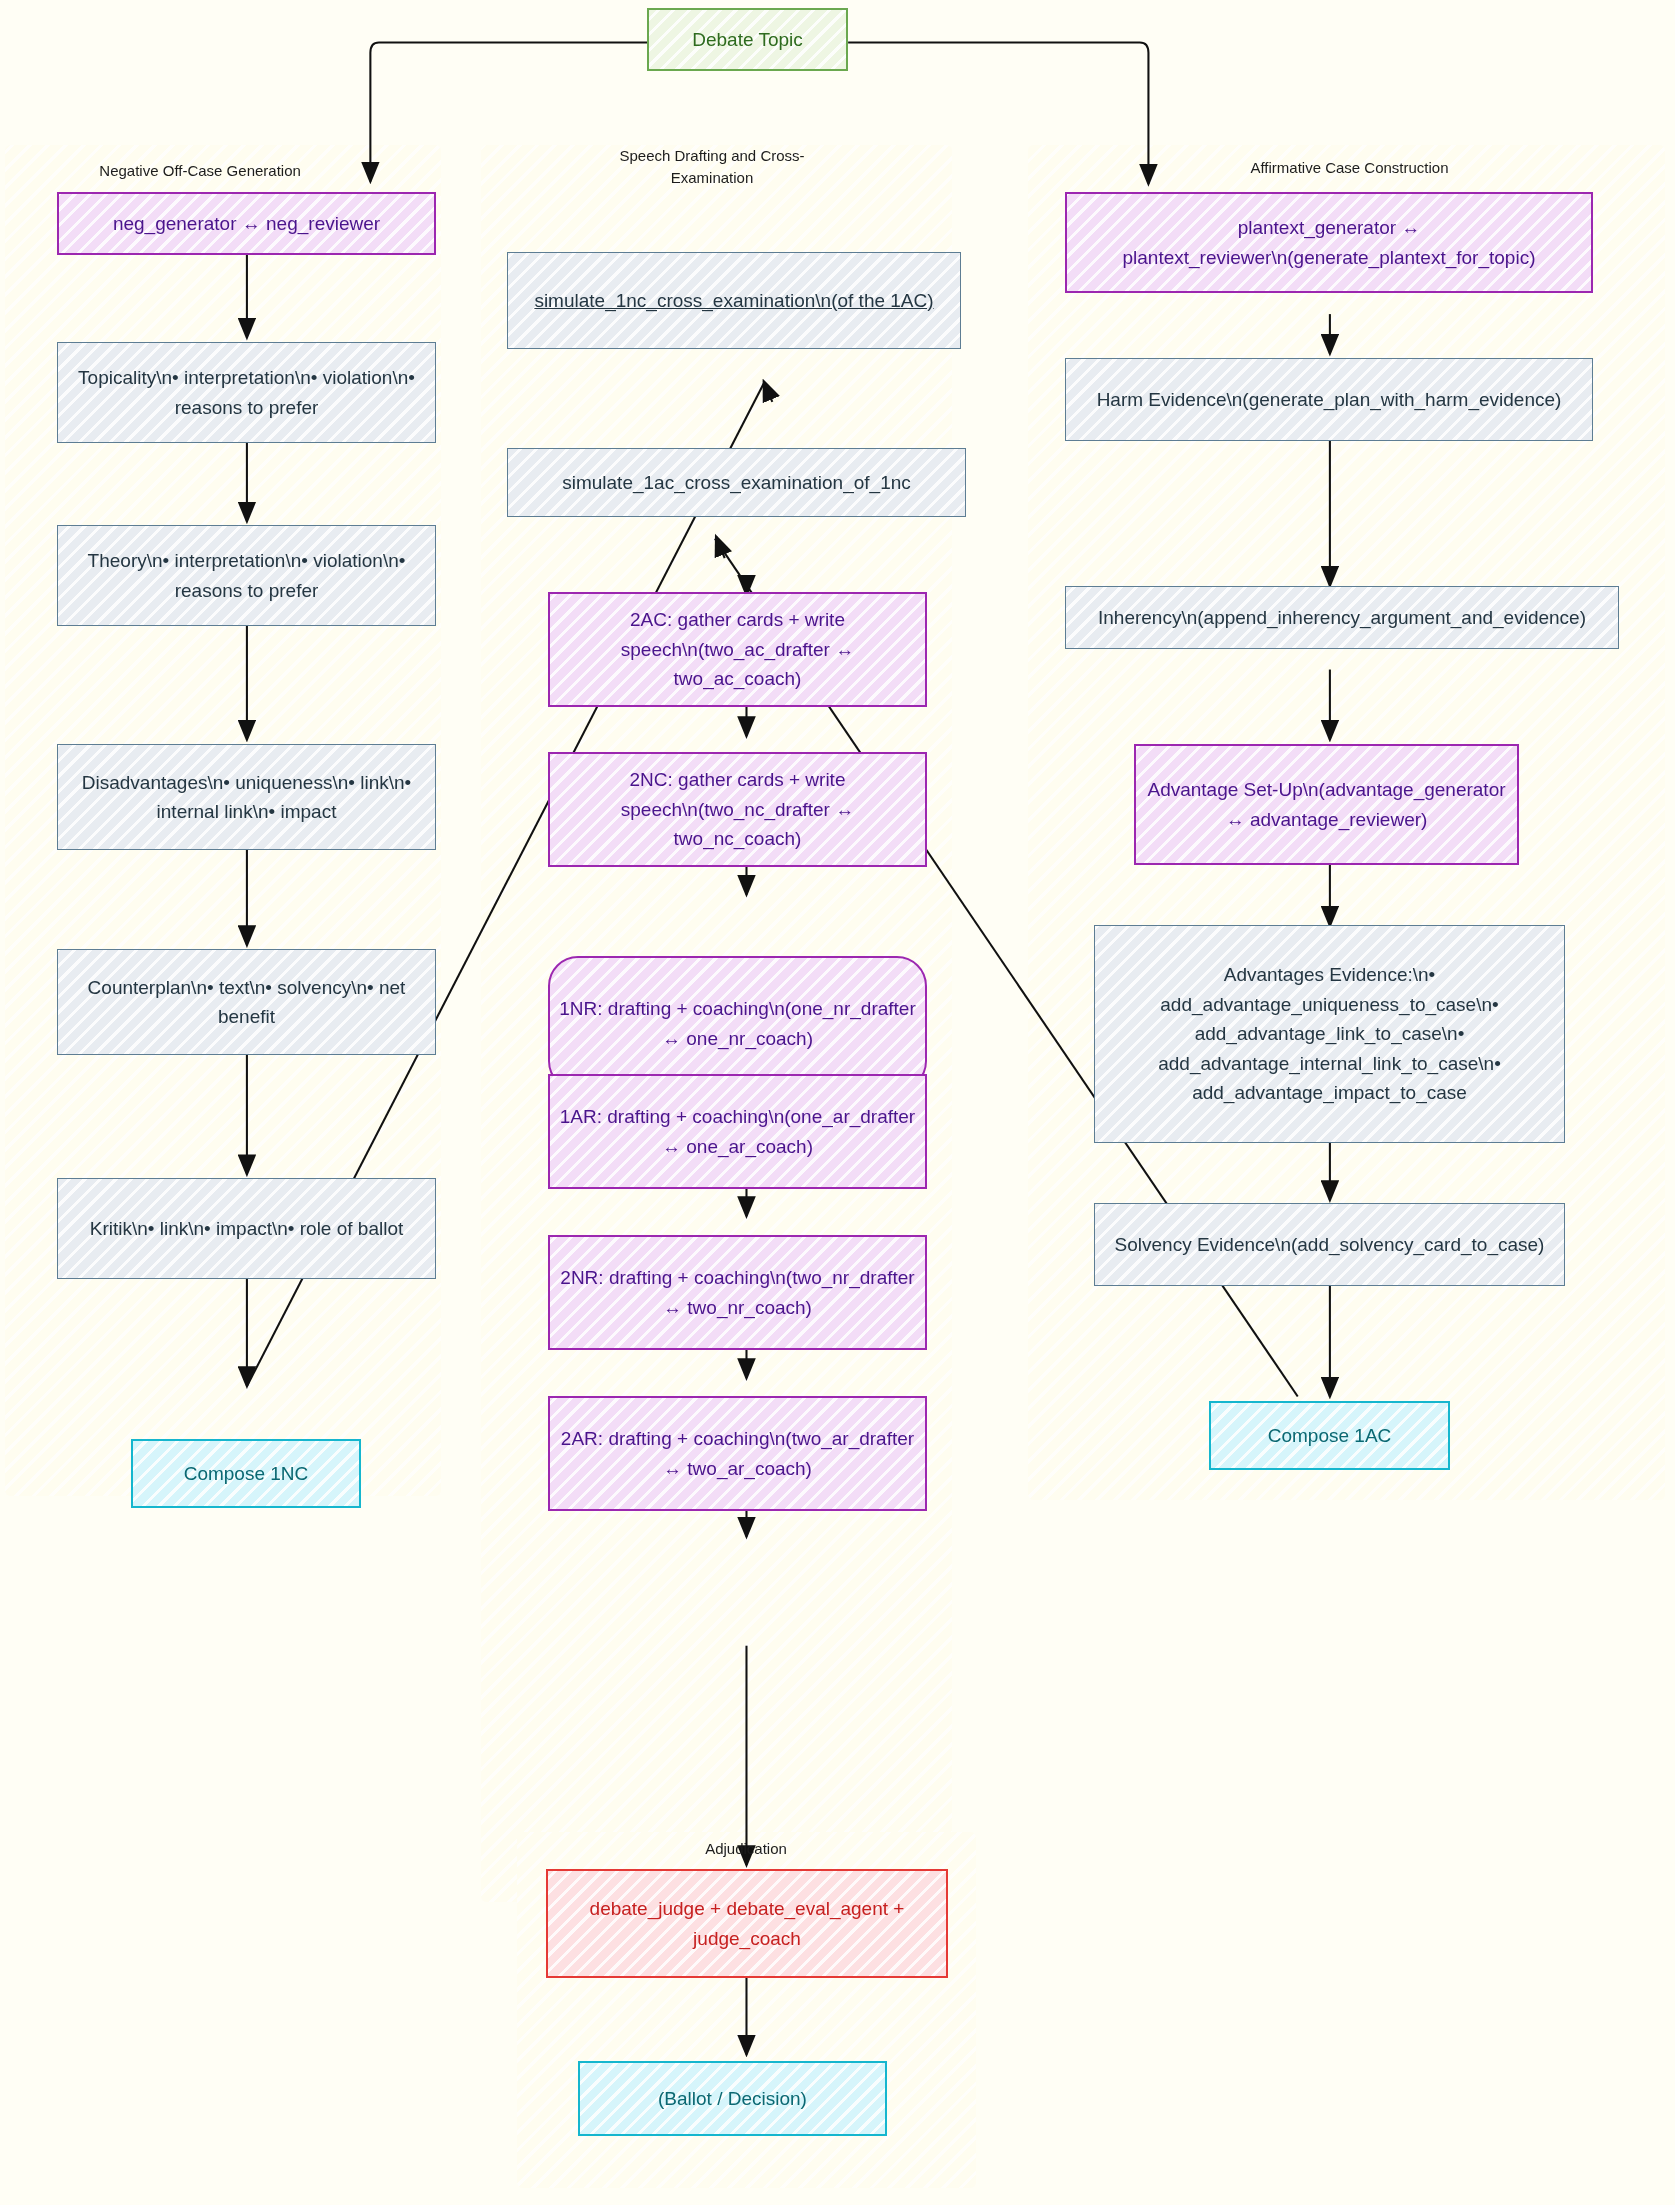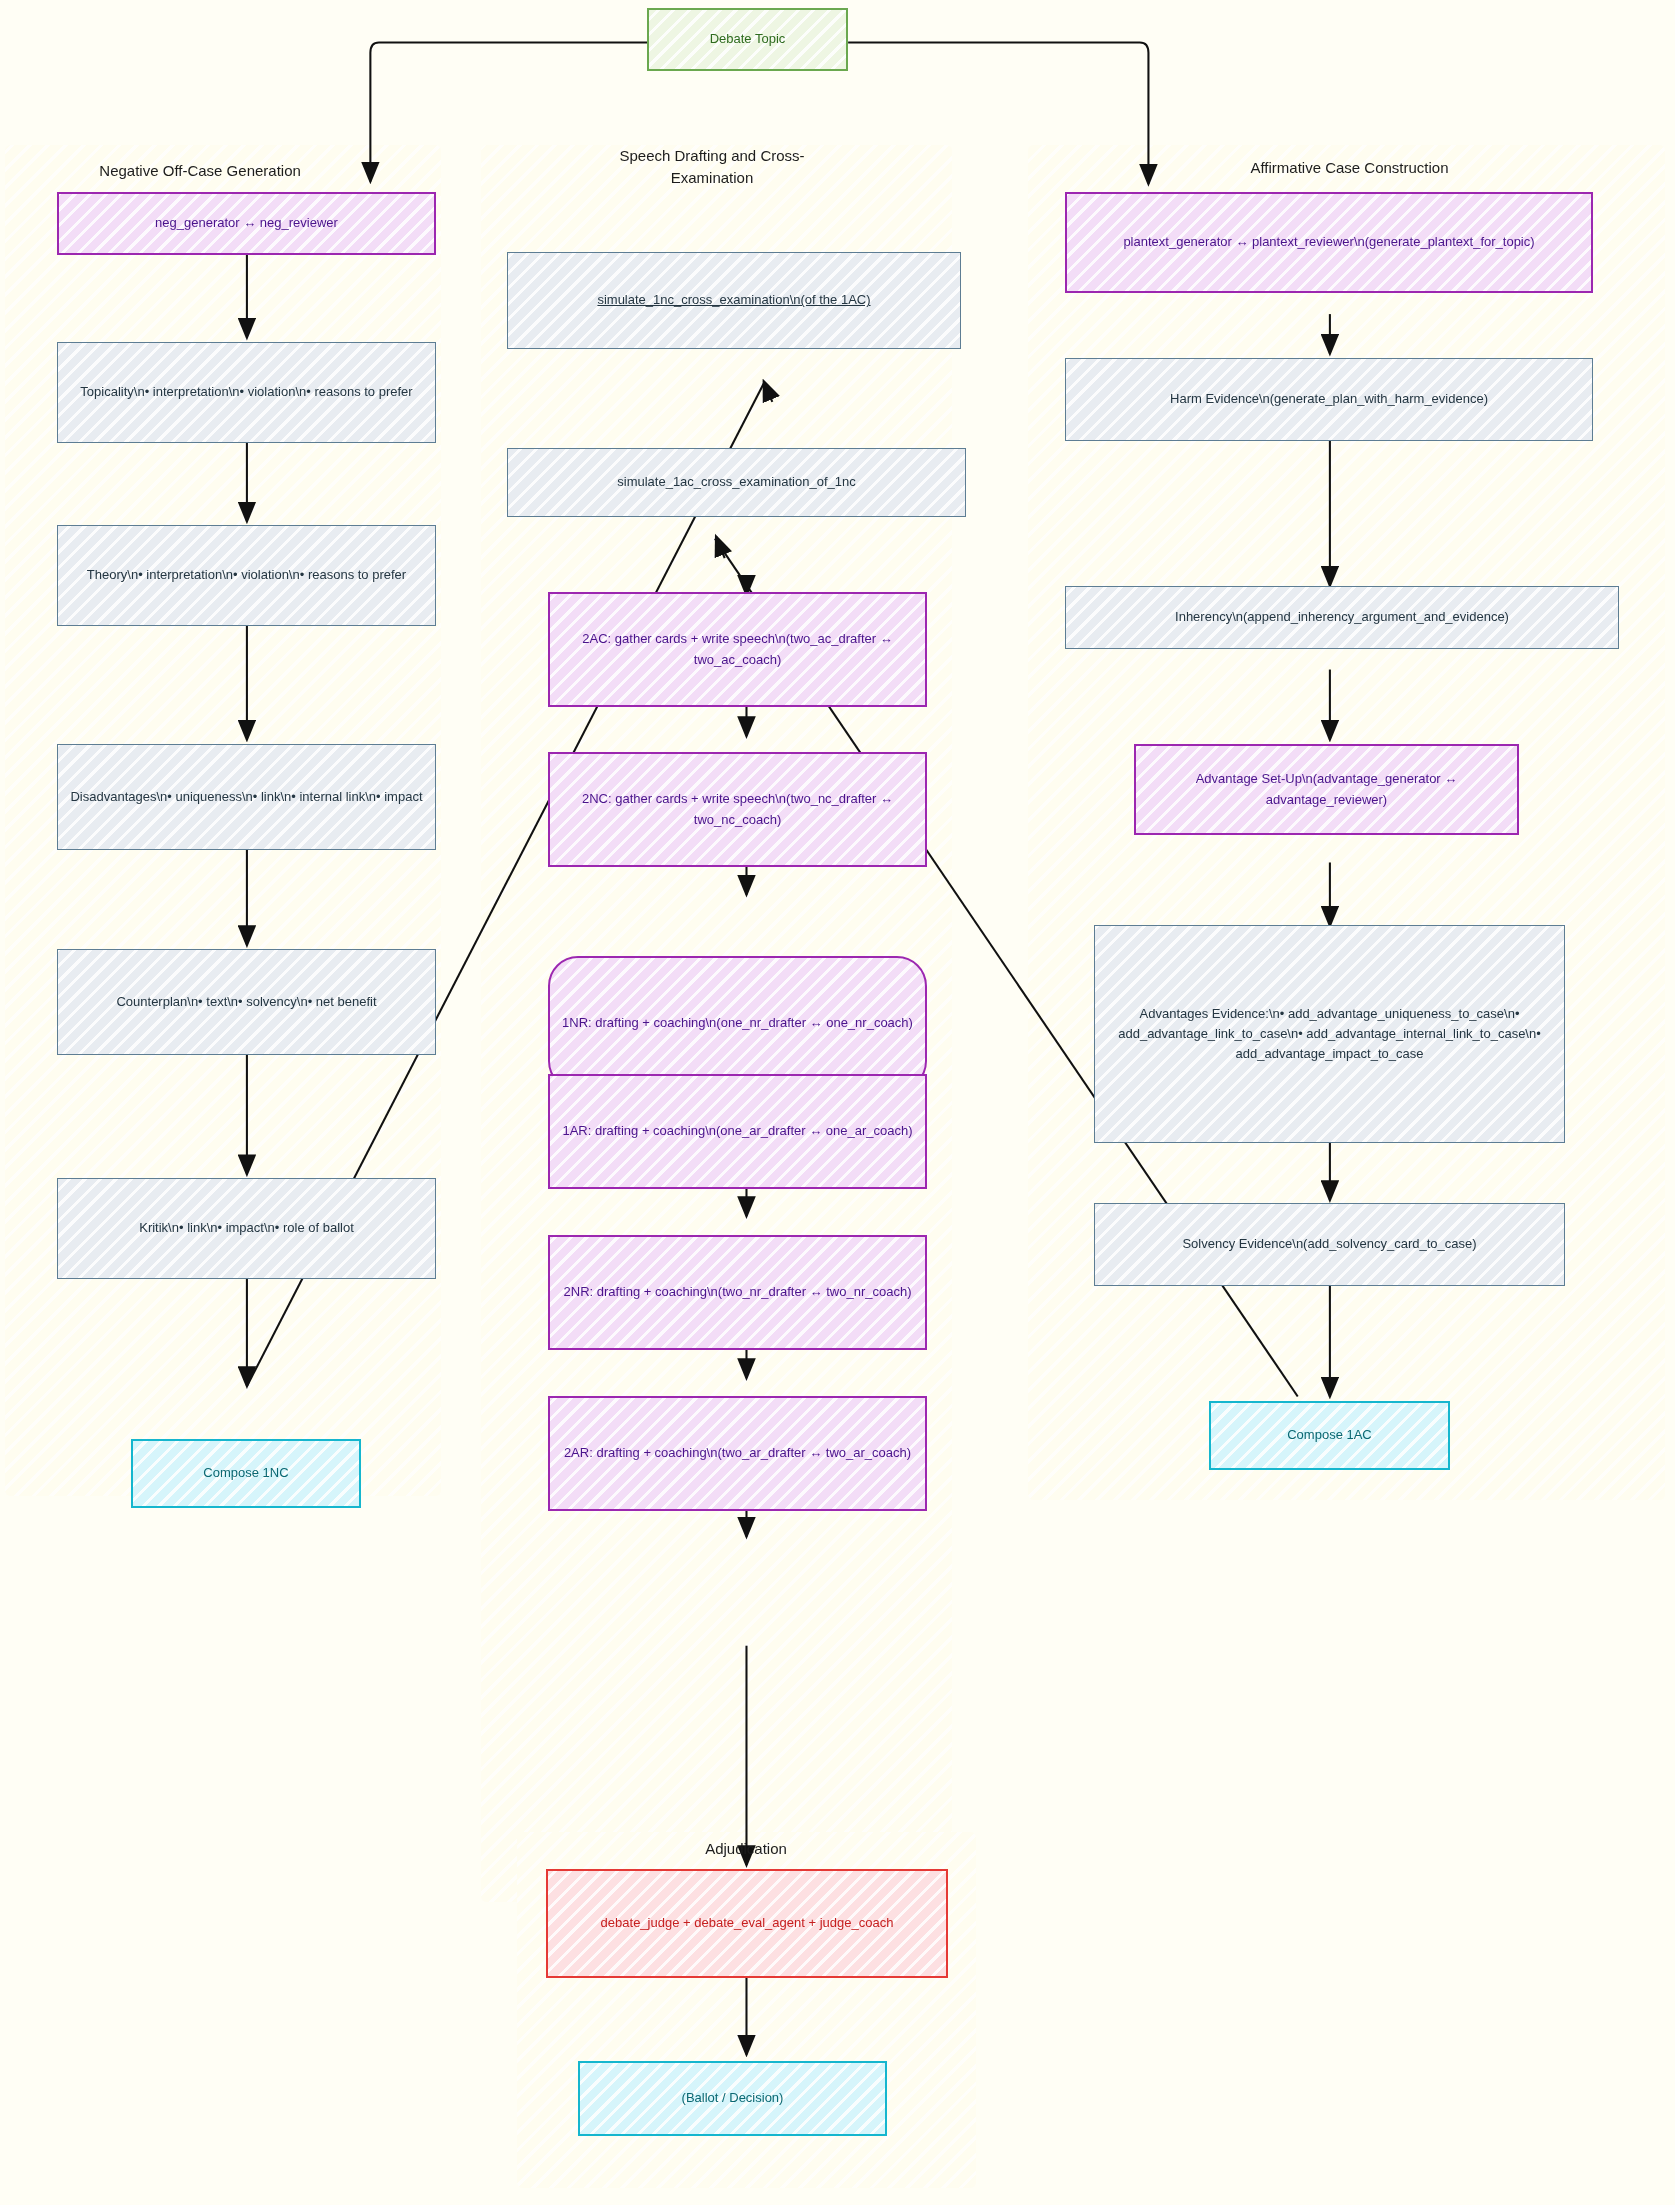--- a/index.html
+++ b/index.html
@@ -39,21 +39,21 @@
     line-height:1.45;
     z-index:3;
     white-space:pre-line;
   }
   svg#edges{position:absolute;left:0;top:0;width:1675px;height:2205px;z-index:1;pointer-events:none;}
   .node{
     position:absolute;
     display:flex;align-items:center;justify-content:center;
     text-align:center;
     box-sizing:border-box;
-    font-size:13px;
+    font-size:19px;
     line-height:1.55;
     padding:3.4px 8px;
     z-index:2;
   }
   .node span{display:block;width:100%;}
   
   .n-start{background-color:#eef6e3;border:2.3px solid #6aa84f;color:#2e6b1f;}
   .n-agent{background-color:#f3ddf7;border:2.3px solid #9c27b0;color:#4a148c;}
   .n-proc {background-color:#e8ecf1;border:1.7px solid #5d7d93;color:#243642;}
   .n-out  {background-color:#d6f5fb;border:2.3px solid #15b6ce;color:#0b6872;}
@@ -171,21 +171,21 @@
 
   <div class="node n-agent hatch" style="left:1065px;top:192px;width:528px;height:101px;">
     <span>plantext_generator ↔ plantext_reviewer\n(generate_plantext_for_topic)</span>
   </div>
   <div class="node n-proc hatch" style="left:1065px;top:358px;width:528px;height:83px;">
     <span>Harm Evidence\n(generate_plan_with_harm_evidence)</span>
   </div>
   <div class="node n-proc hatch" style="left:1065px;top:586px;width:554px;height:63px;">
     <span>Inherency\n(append_inherency_argument_and_evidence)</span>
   </div>
-  <div class="node n-agent hatch" style="left:1134px;top:744px;width:385px;height:91px;">
+  <div class="node n-agent hatch" style="left:1134px;top:744px;width:385px;height:121px;">
     <span>Advantage Set-Up\n(advantage_generator ↔ advantage_reviewer)</span>
   </div>
   <div class="node n-proc hatch" style="left:1094px;top:925px;width:471px;height:218px;">
     <span>Advantages Evidence:\n• add_advantage_uniqueness_to_case\n• add_advantage_link_to_case\n• add_advantage_internal_link_to_case\n• add_advantage_impact_to_case</span>
   </div>
   <div class="node n-proc hatch" style="left:1094px;top:1203px;width:471px;height:83px;">
     <span>Solvency Evidence\n(add_solvency_card_to_case)</span>
   </div>
   <div class="node n-out hatch" style="left:1209px;top:1401px;width:241px;height:69px;">
     <span>Compose 1AC</span>

